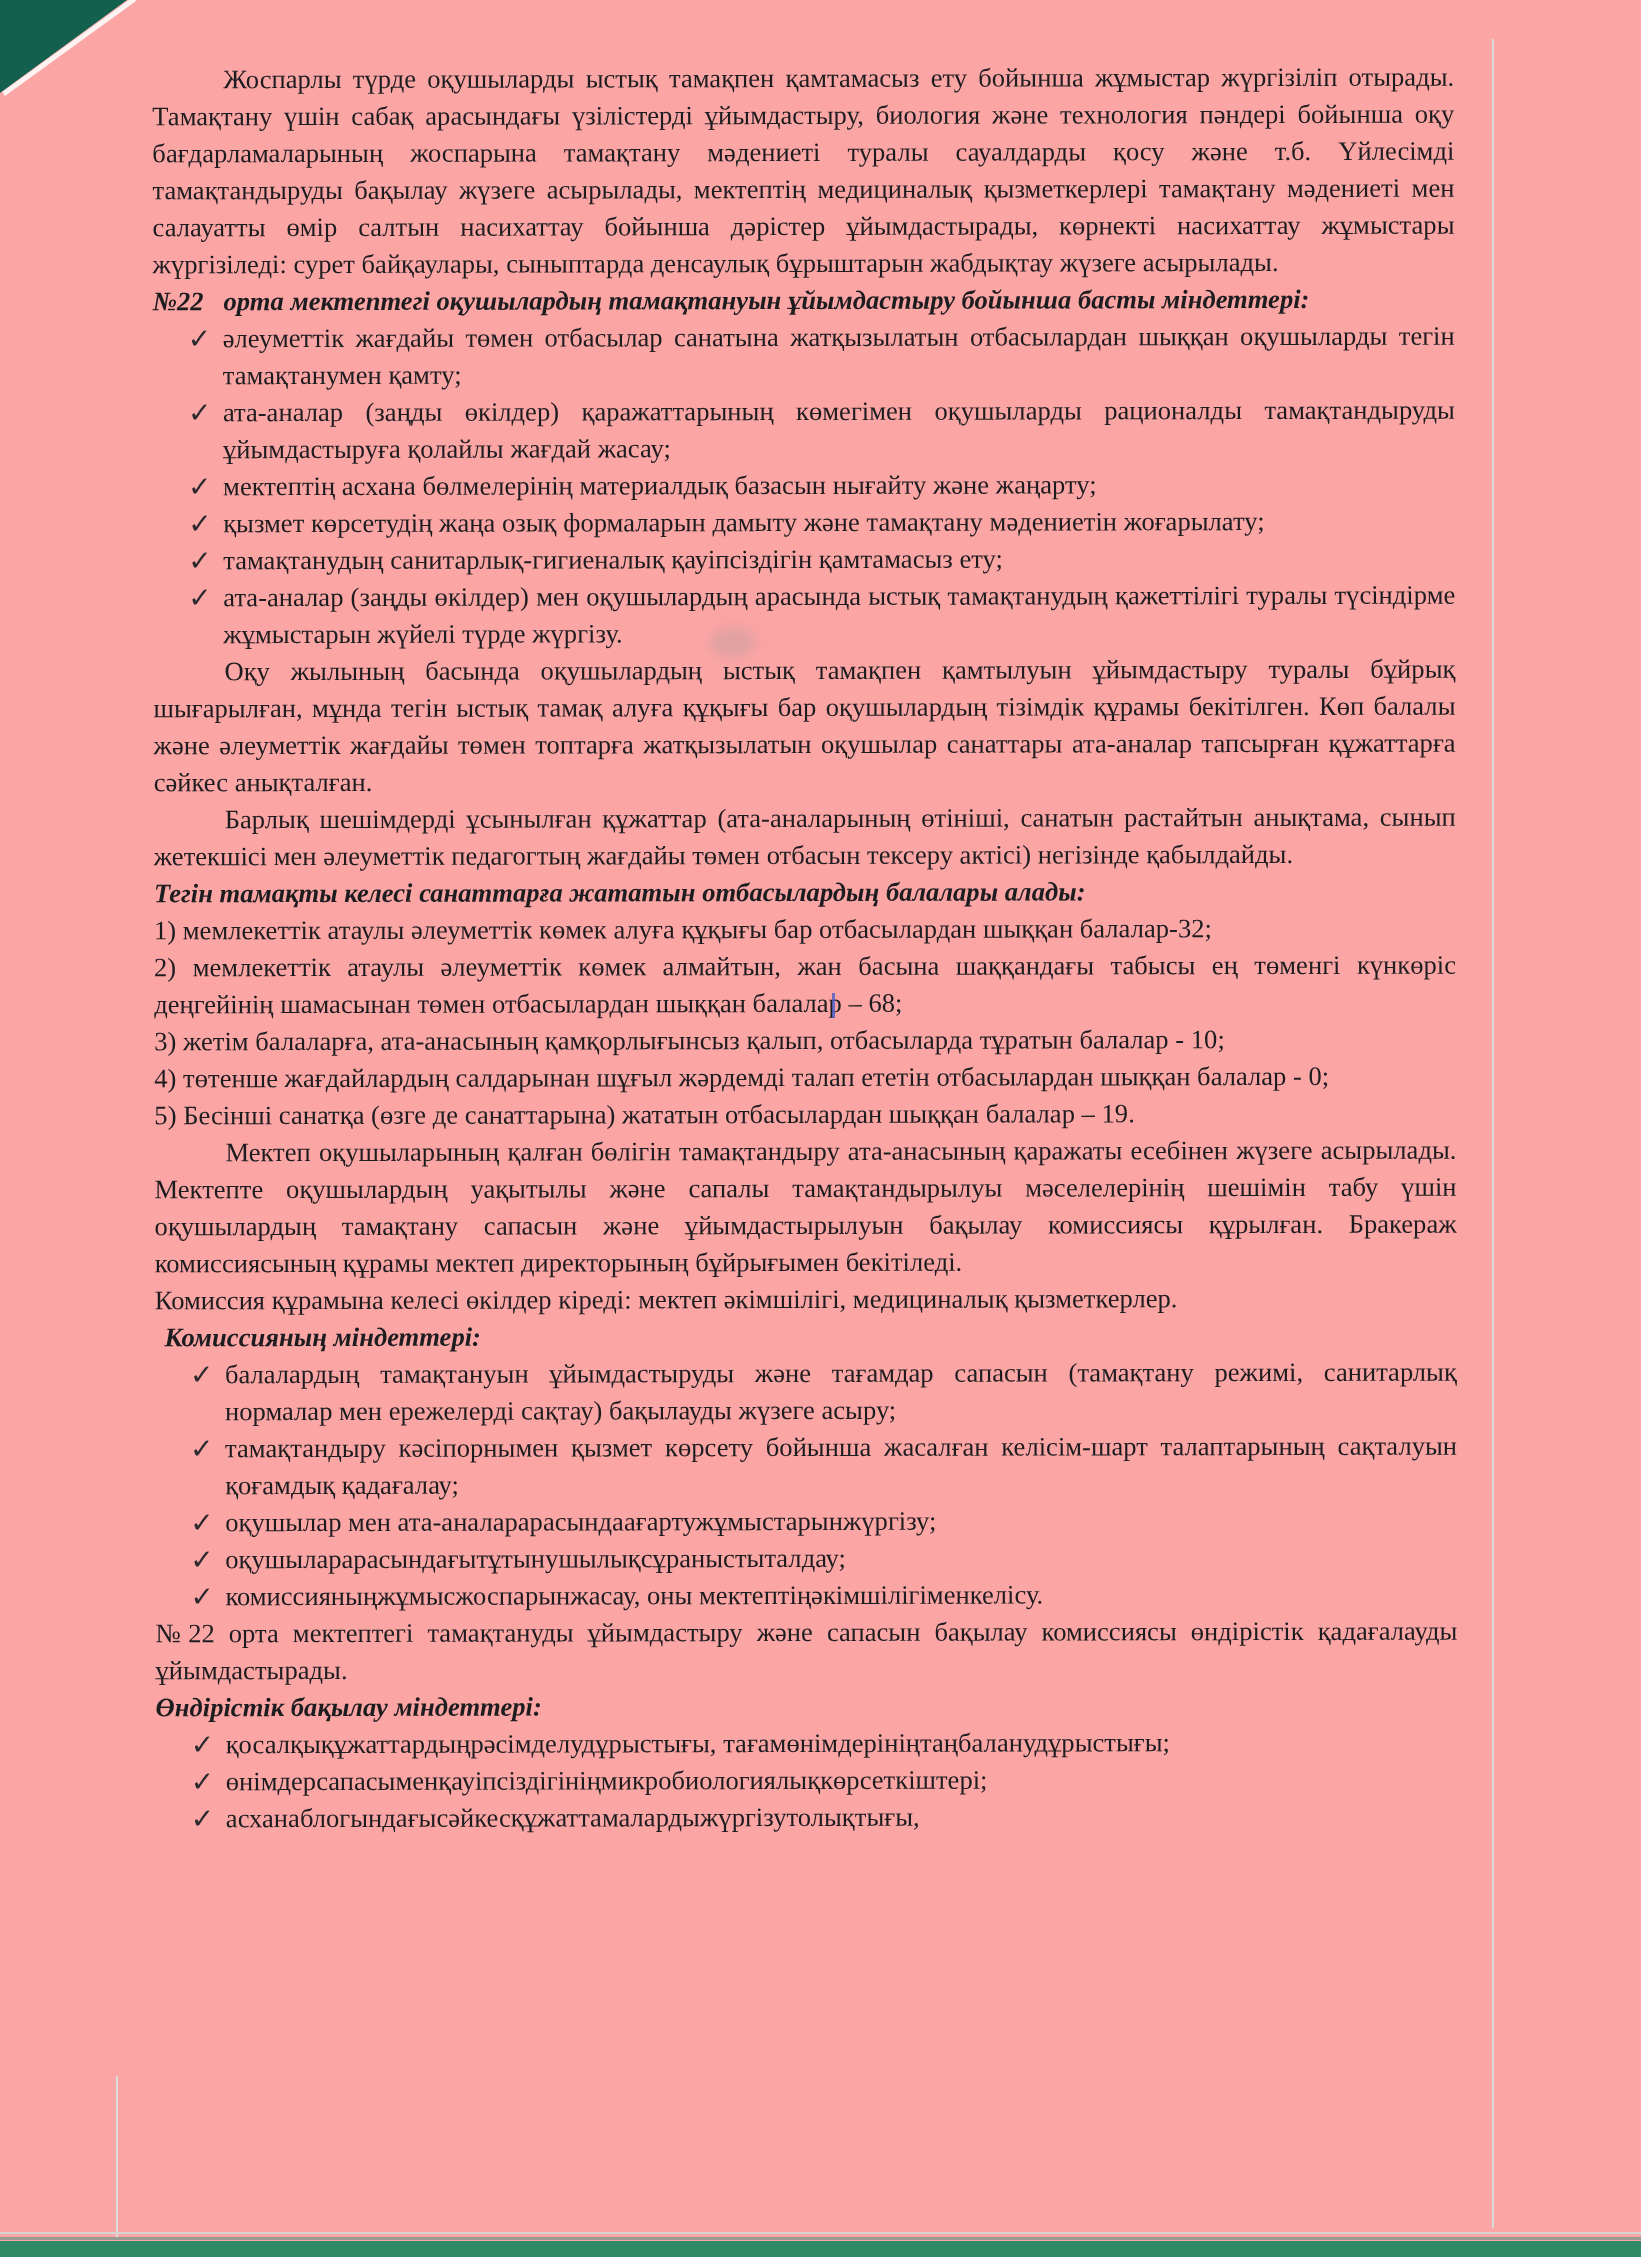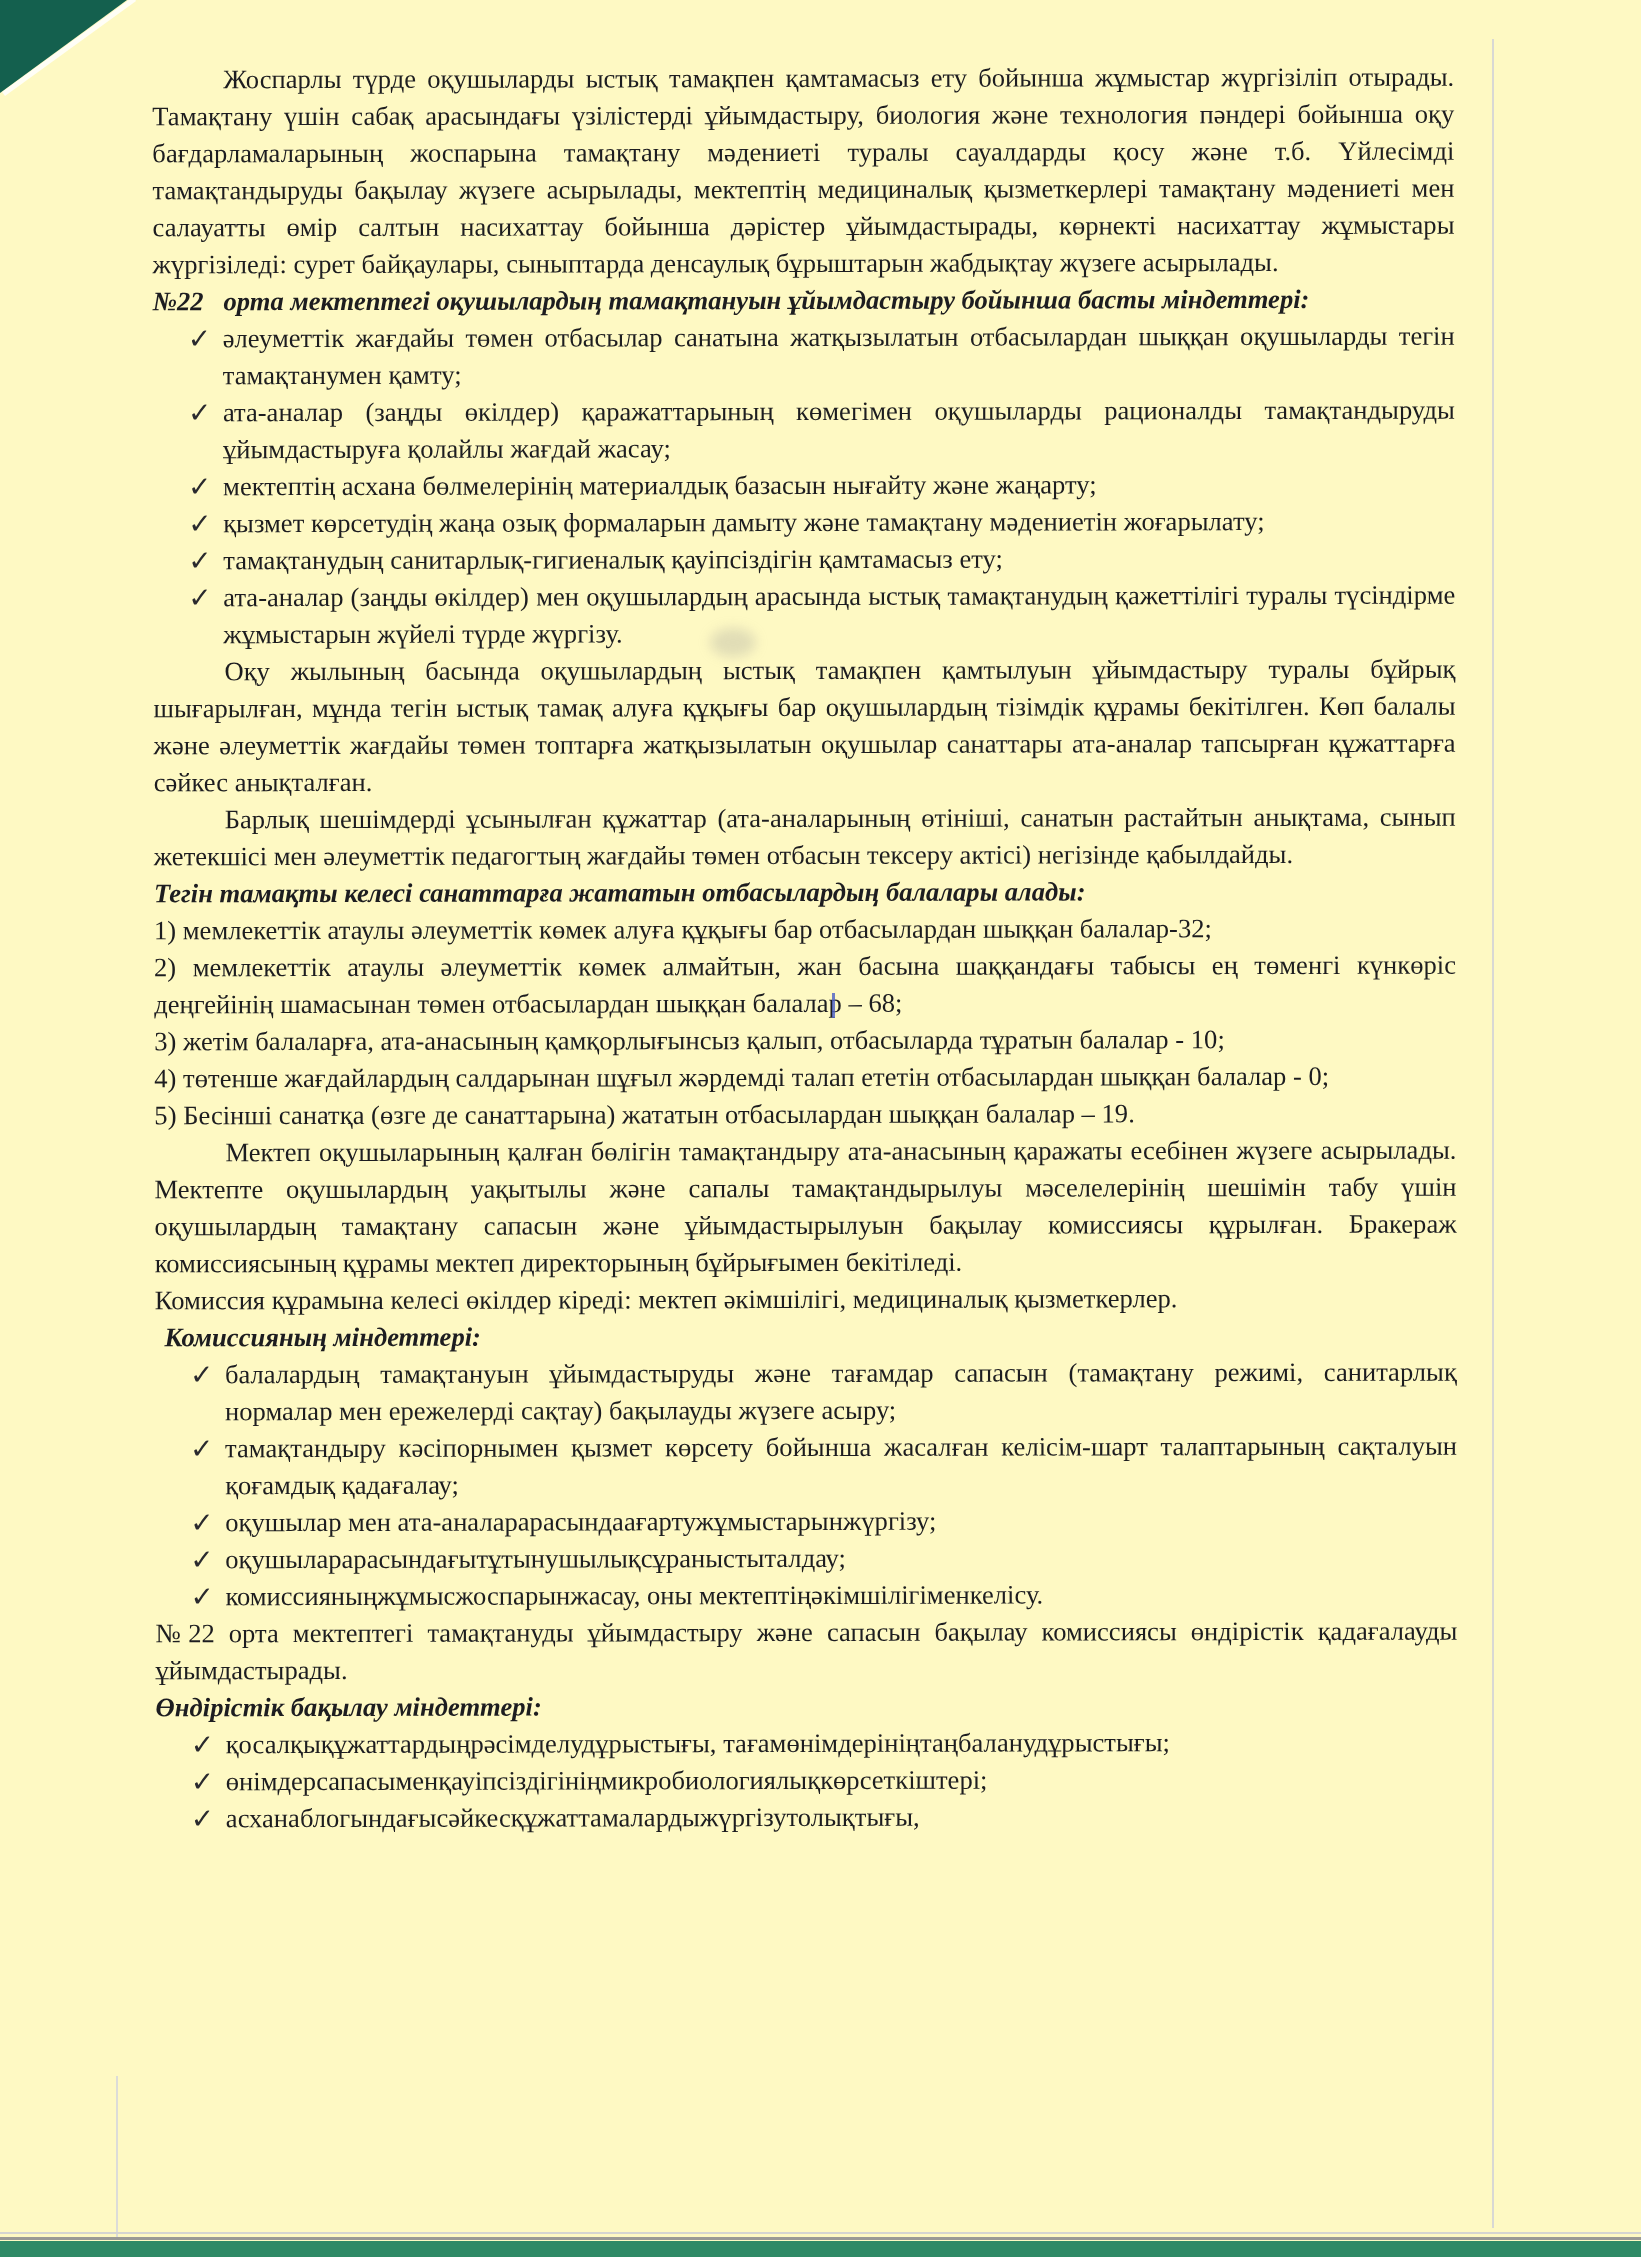--- a/index.html
+++ b/index.html
@@ -1,21 +1,21 @@
 <!DOCTYPE html>
 <html style="--corner-green: #14604e; --strip-green: #2f8a66;"><head>
 <meta charset="utf-8">
 <style>
   html, body { margin: 0; padding: 0; background: #e9e9e6; }
   .page {
     position: relative;
     width: 1641px;
     height: 2257px;
     margin: 0 auto;
-    background: #fef9c3;
+    background: #fca5a5;
     overflow: hidden;
     font-family: "Liberation Serif", "DejaVu Serif", serif;
     color: #1d1d20;
   }
   .content {
     position: absolute;
     left: 154px;
     top: 60px;
     width: 1302px;
     transform: rotate(-0.12deg);

